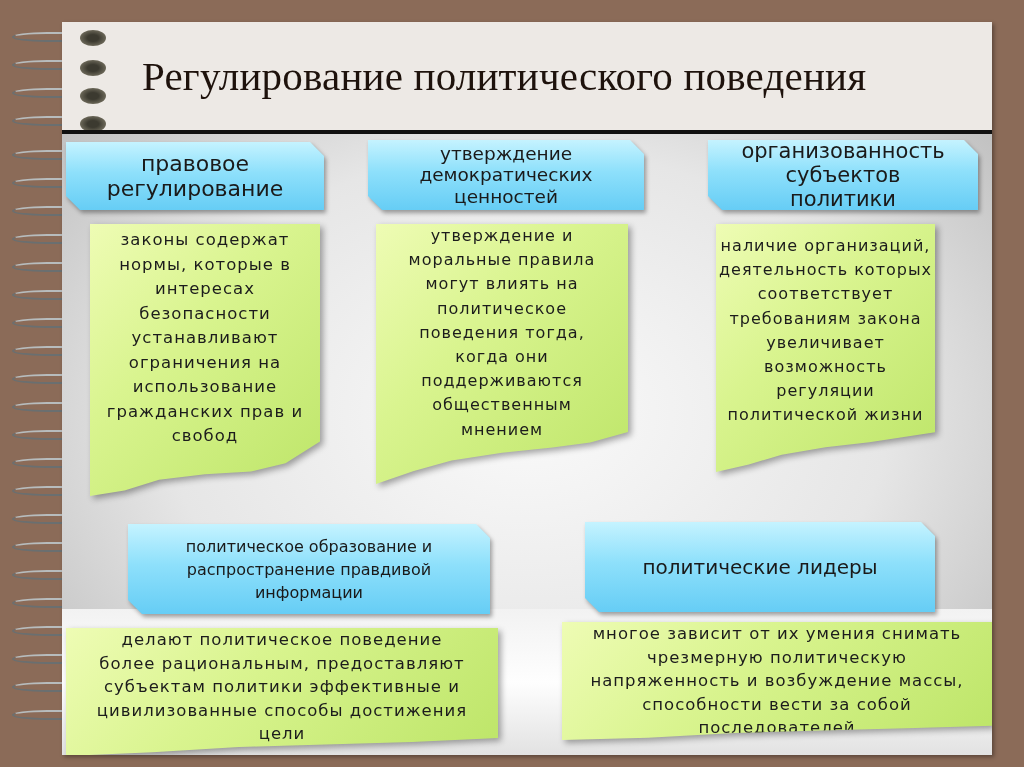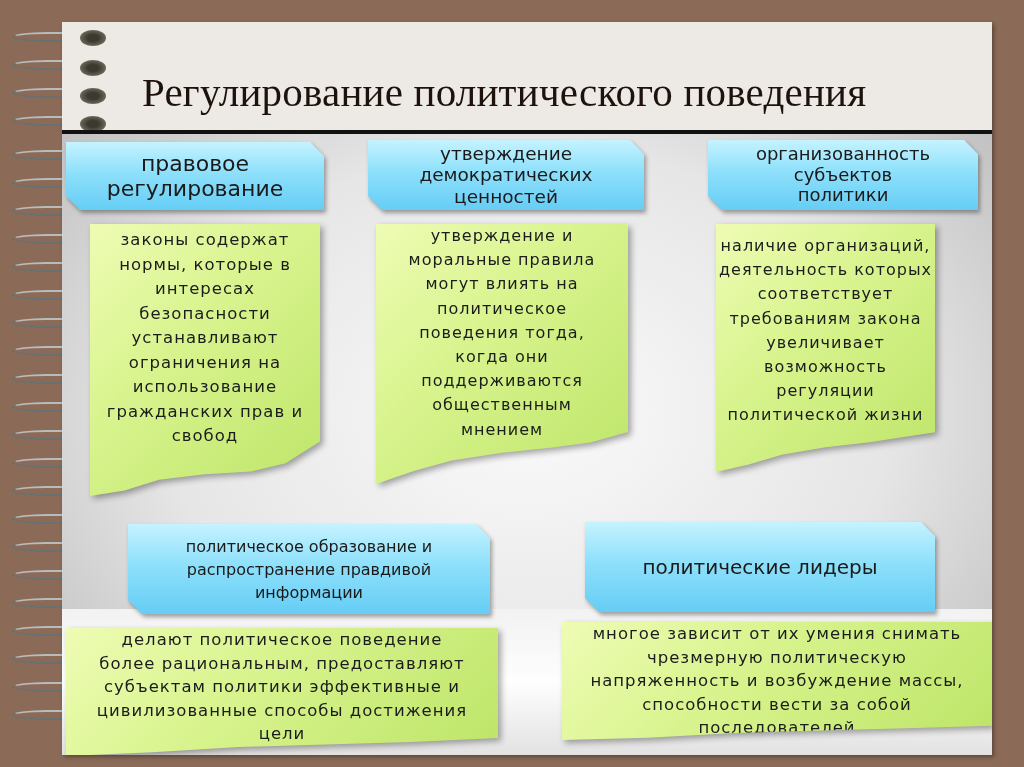--- a/index.html
+++ b/index.html
@@ -11,21 +11,21 @@
       background: #ece8e4;
       box-shadow: 2px 2px 4px rgba(0,0,0,0.35);
     }
     .title-area {
       position: absolute; left: 0; top: 0; width: 930px; height: 110px;
       background: #ede9e5;
     }
     .title {
       position: absolute; left: 80px; top: 30px;
       font-family: "Liberation Serif", "DejaVu Serif", serif;
-      font-size: 41px; color: #1e120c; letter-spacing: 0.2px; margin-top: 16px;
+      font-size: 41px; color: #1e120c; letter-spacing: 0.2px;
     }
     .title-rule {
       position: absolute; left: 0; top: 108px; width: 930px; height: 4px; background: #111;
     }
     .content {
       position: absolute; left: 0; top: 112px; width: 930px; height: 621px;
       background: radial-gradient(ellipse at 50% 45%, #fafafa 0%, #e6e6e6 55%, #b9b9b9 100%);
       overflow: hidden;
     }
     .content-bottom {
@@ -195,21 +195,21 @@
         <span>политическое</span>
         <span>поведения тогда,</span>
         <span>когда они</span>
         <span>поддерживаются</span>
         <span>общественным</span>
         <span>мнением</span>
       </div>
     </div>
 
     <div class="hdr-wrap" style="left:646px;top:6px;">
-      <div class="hdr" style="position:relative;width:270px;height:70px;font-size:18px;flex-direction:column;">
+      <div class="hdr" style="position:relative;width:270px;height:70px;font-size:21px;flex-direction:column;">
         <span>организованность</span>
         <span>субъектов</span>
         <span>политики</span>
       </div>
     </div>
     <div class="note-wrap" style="left:654px;top:90px;">
       <div class="note" style="position:relative;width:219px;height:248px;padding-top:10px;font-size:16px;line-height:24.2px;clip-path:polygon(0 0,100% 0,100% 84%,85% 86%,70% 88%,50% 90%,30% 93%,15% 97%,0 100%);">
         <span>наличие организаций,</span>
         <span>деятельность которых</span>
         <span>соответствует</span>

